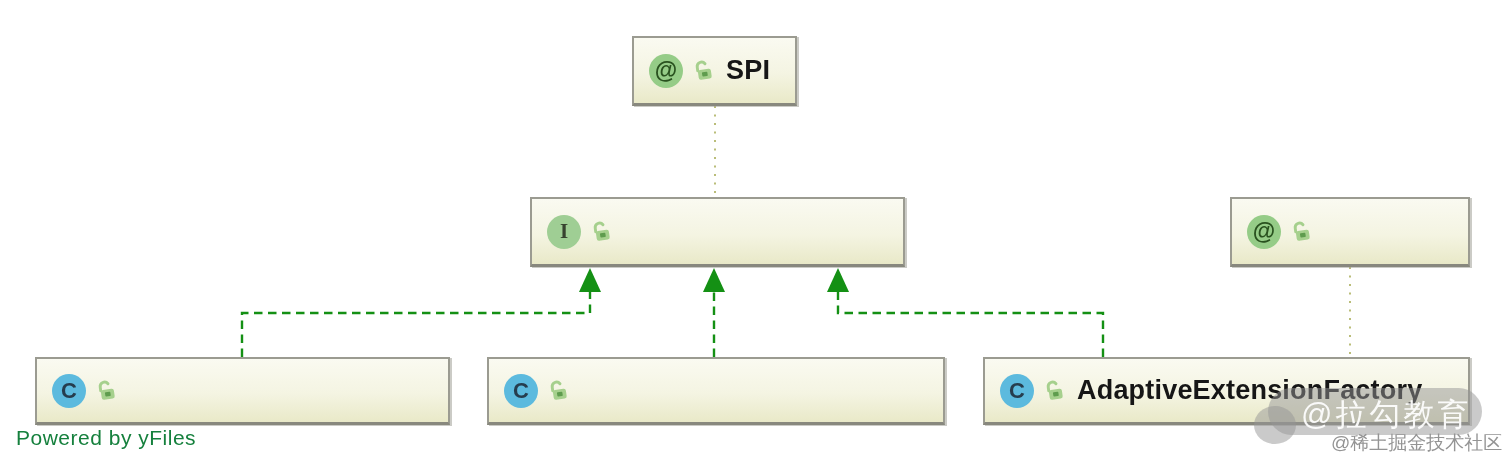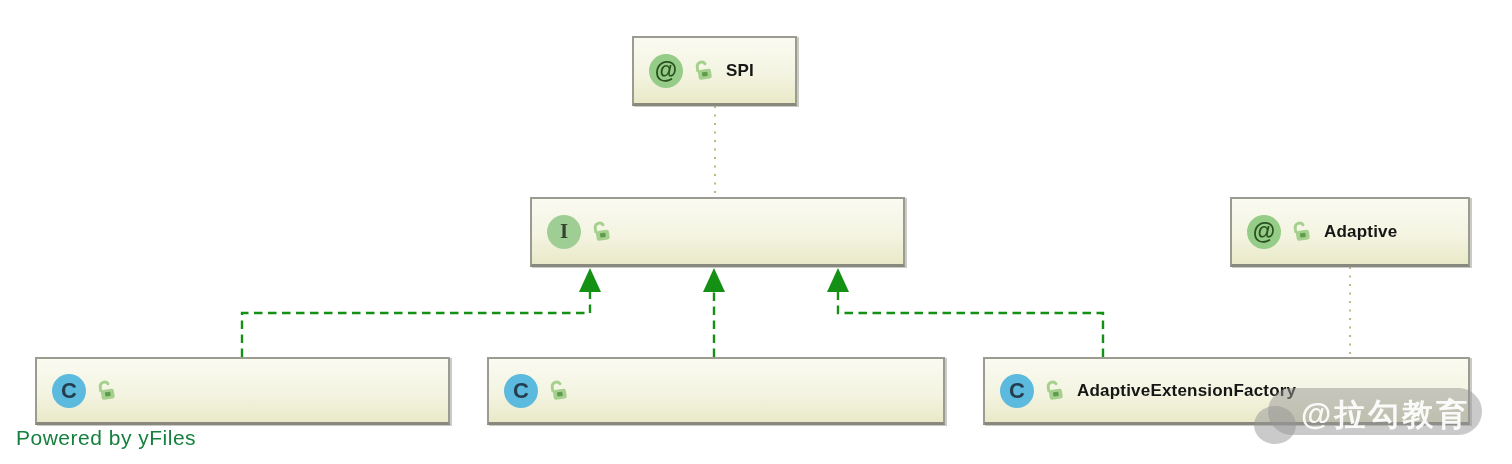--- a/index.html
+++ b/index.html
@@ -27,21 +27,21 @@
     display: flex;
     align-items: center;
     gap: 11px;
     padding-left: 15px;
     background: linear-gradient(180deg, #fafaf1 0%, #f4f4e2 55%, #e9e9c8 100%);
     border: 2px solid #9b9b91;
     border-bottom: 3px solid #88887e;
     box-shadow: 2px 1px 0 rgba(160,160,152,0.55);
   }
   .node .label {
-    font-size: 17px;
+    font-size: 27px;
     font-weight: 600;
     color: #161616;
     letter-spacing: 0.2px;
     white-space: nowrap;
   }
   .badge {
     width: 34px; height: 34px;
     border-radius: 50%;
     display: flex;
     align-items: center;
@@ -74,21 +74,21 @@
     position: absolute;
     left: -14px; top: 18px;
     width: 42px; height: 38px;
     background: rgba(150,150,150,0.50);
     border-radius: 50%;
   }
   .wm-lagou {
     position: absolute;
     left: 1301px; top: 394px;
     font-size: 31px;
-    font-weight: 700;
+    font-weight: 400;
     color: rgba(255,255,255,0.92);
     letter-spacing: 3px;
     white-space: nowrap;
   }
   .wm-juejin {
     position: absolute;
     left: 1331px; top: 430px;
     font-size: 19px;
     color: #949494;
     white-space: nowrap;
@@ -140,21 +140,20 @@
 
   <div class="node" style="left:1230px; top:197px; width:240px; height:70px;">
     <span class="badge annotation">@</span>
     <span class="lock">
       <svg viewBox="0 0 22 22" width="23" height="23">
         <path d="M5.5 10.5 V7 a4.2 4.2 0 0 1 7.8-2.2" stroke="#a6d08d" stroke-width="2.8" fill="none" stroke-linecap="round"></path>
         <rect x="5.5" y="10" width="12.5" height="9.5" rx="2.2" fill="#a6d08d"></rect>
         <rect x="9.2" y="12.6" width="5.2" height="4.1" rx="0.8" fill="#5f9c4e"></rect>
       </svg>
     </span>
-    <span class="label">Adaptive</span>
   </div>
 
   <div class="node" style="left:35px; top:357px; width:415px; height:68px;">
     <span class="badge classkind">C</span>
     <span class="lock">
       <svg viewBox="0 0 22 22" width="23" height="23">
         <path d="M5.5 10.5 V7 a4.2 4.2 0 0 1 7.8-2.2" stroke="#a6d08d" stroke-width="2.8" fill="none" stroke-linecap="round"></path>
         <rect x="5.5" y="10" width="12.5" height="9.5" rx="2.2" fill="#a6d08d"></rect>
         <rect x="9.2" y="12.6" width="5.2" height="4.1" rx="0.8" fill="#5f9c4e"></rect>
       </svg>
@@ -180,14 +179,15 @@
         <rect x="5.5" y="10" width="12.5" height="9.5" rx="2.2" fill="#a6d08d"></rect>
         <rect x="9.2" y="12.6" width="5.2" height="4.1" rx="0.8" fill="#5f9c4e"></rect>
       </svg>
     </span>
     <span class="label">AdaptiveExtensionFactory</span>
   </div>
 
   <div class="powered">Powered by yFiles</div>
   <div class="wm-blob"></div>
   <div class="wm-lagou">@拉勾教育</div>
+  <div class="wm-juejin">@稀土掘金技术社区</div>
 
 </div>
 
 </body></html>

